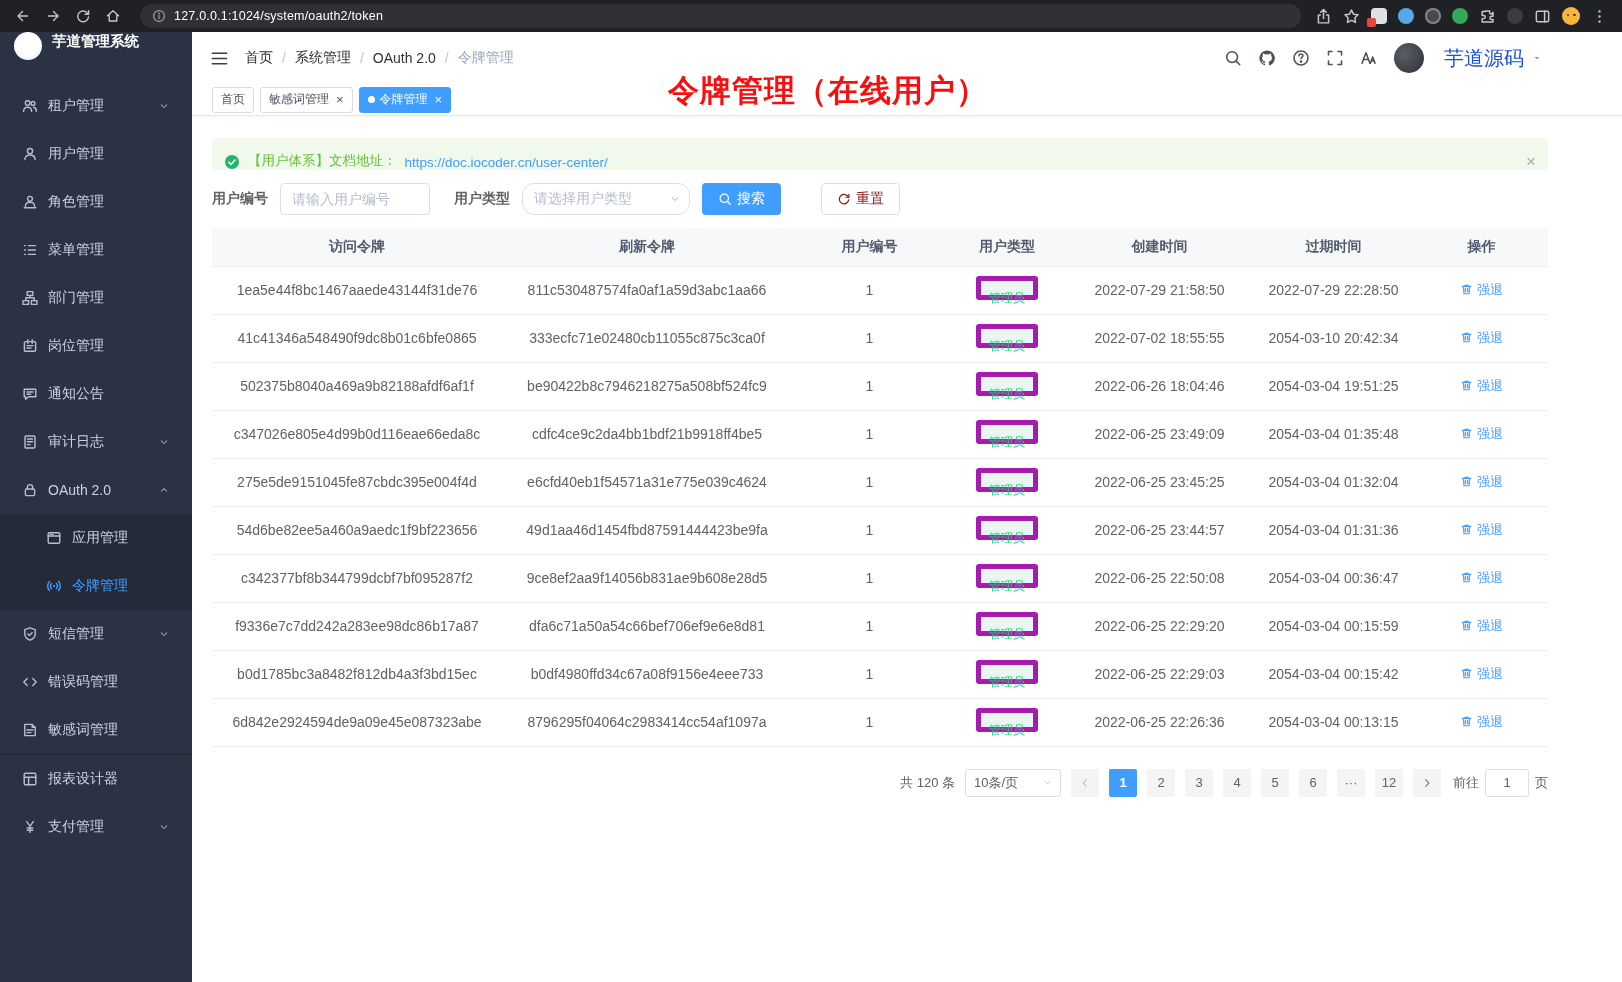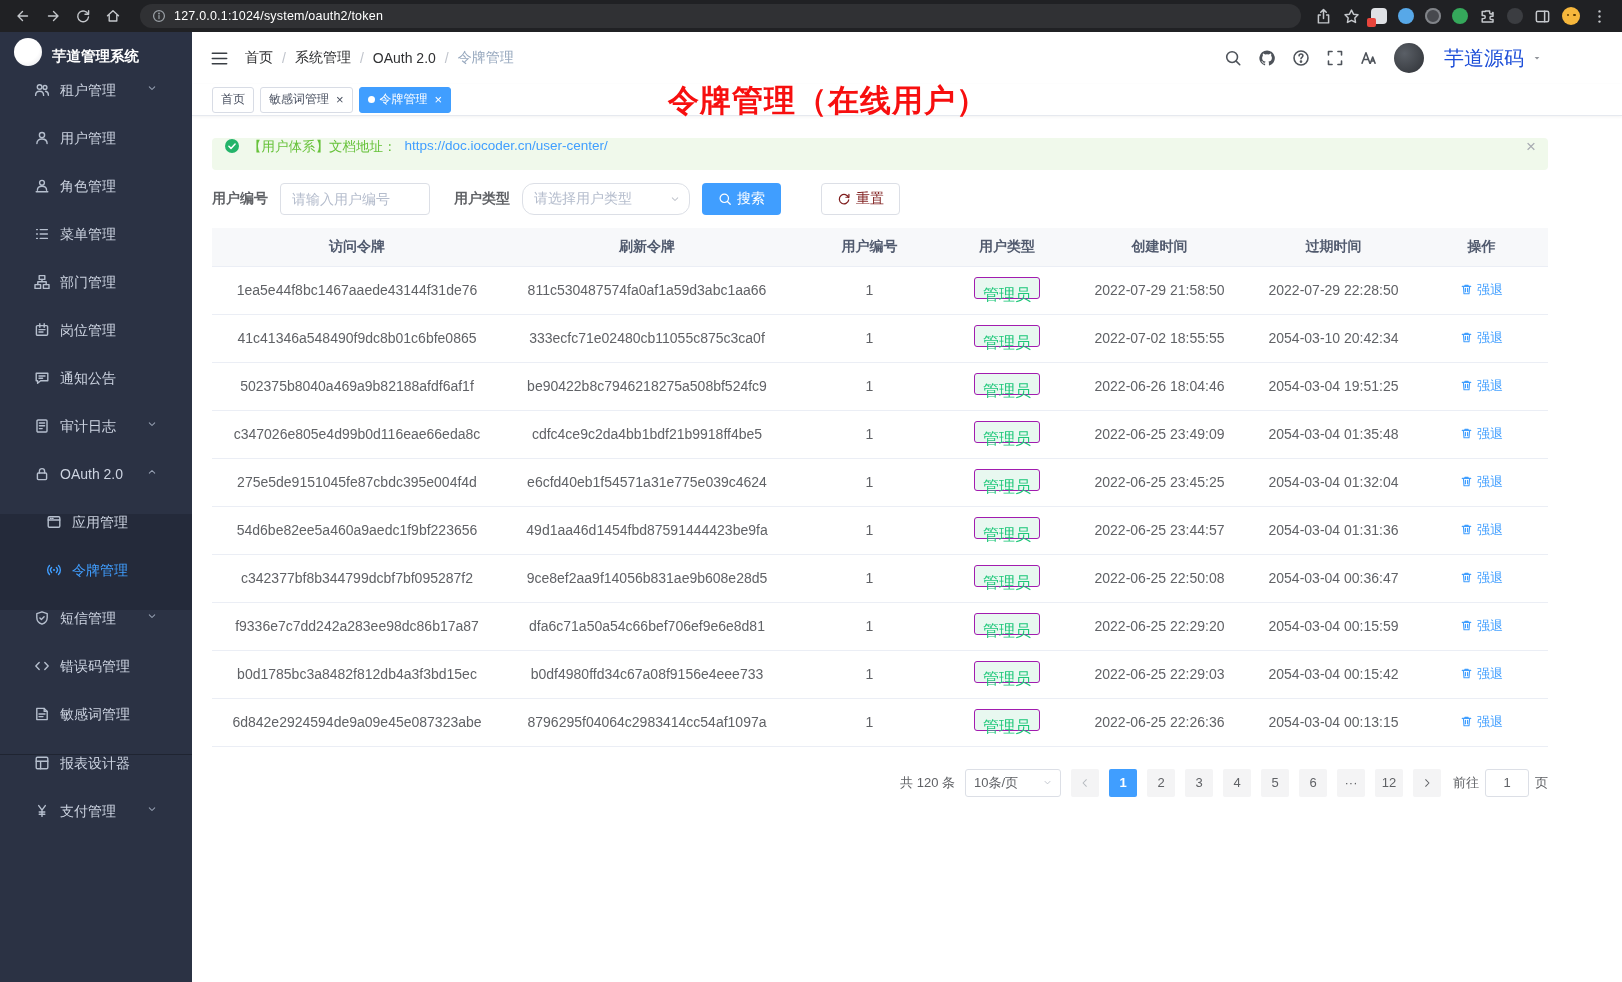--- a/index.html
+++ b/index.html
@@ -25,25 +25,25 @@
   .dot-dark { background:#47494e; box-shadow:inset 0 0 0 2px #818489; }
   .dot-green { background:#35a85b; }
   .dot-dark2 { background:#3b3d41; }
   .face { width:18px; height:18px; border-radius:50%; background:#f6b73c; position:relative; cursor:pointer; flex:none; }
   .face:before,.face:after { content:""; position:absolute; width:2.5px; height:2.5px; border-radius:50%; background:#5d3a00; top:6.5px; }
   .face:before { left:4.5px; } .face:after { right:4.5px; }
 
   
   .app { display:flex; height:950px; }
   .sidebar { width:192px; background:#2b3244; display:flex; flex-direction:column; flex:none; }
-  .logo { height:50px; display:flex; align-items:flex-end; gap:10px; padding:16px 14px; flex:none; }
+  .logo { height:50px; display:flex; align-items:flex-start; gap:10px; padding:0 14px; flex:none; }
   .logo-avatar { width:28px; height:28px; border-radius:50%; background:radial-gradient(circle at 40% 35%, #ffffff 55%, #e4e4e8); flex:none; }
   .logo-title { color:#fff; font-size:14.5px; font-weight:700; white-space:nowrap; }
   .menu { flex:1; overflow:hidden; }
-  .menu-item { height:48px; display:flex; padding:0 34px; color:#ccd3e0; font-size:14px; cursor:pointer; white-space:nowrap; }
+  .menu-item { height:48px; display:flex; align-items:center; padding:0 22px; color:#ccd3e0; font-size:14px; cursor:pointer; white-space:nowrap; }
   .menu-item .mi { margin-right:10px; color:#b6bfce; }
   .menu-item .mlabel { flex:1; overflow:hidden; }
   .menu-item .chev { width:12px; height:12px; color:#97a1b3; }
   .menu-item.sub { padding-left:46px; background:#242a3a; }
   .menu-item.active { color:#409eff; }
   .menu-item.active .mi { color:#409eff; }
   .menu-divider { height:1px; background:rgba(0,0,0,.28); }
 
   .main { flex:1; display:flex; flex-direction:column; background:#fff; min-width:0; }
 
@@ -63,57 +63,57 @@
 
   
   .tagsbar { height:32px; display:flex; align-items:center; padding:0 20px; gap:6px; border-bottom:1px solid #e6e9ef; box-shadow:0 1px 3px rgba(0,0,0,.05); flex:none; }
   .tag { display:inline-flex; align-items:center; gap:5px; height:26px; padding:0 8px; border:1px solid #d8dce5; border-radius:3px; background:#fff; color:#495060; font-size:12px; cursor:pointer; }
   .tag.active { background:#409eff; border-color:#409eff; color:#fff; }
   .tag-dot { width:7px; height:7px; border-radius:50%; background:#fff; }
   .tag-close { font-size:13px; line-height:1; margin-left:2px; cursor:pointer; }
 
   
   .content { flex:1; padding:22px 74px 0 20px; position:relative; }
-  .alert { height:32px; background:#f0f9eb; border-radius:4px; display:flex; align-items:flex-start; gap:8px; padding:0 12px; margin-bottom:13px; }
+  .alert { height:32px; background:#f0f9eb; border-radius:4px; display:flex; align-items:flex-end; gap:8px; padding:0 12px; margin-bottom:13px; }
   .alert-ic { width:16px; height:16px; }
   .alert-text { color:#67c23a; font-size:13.5px; }
   .alert-link { color:#409eff; font-size:13.5px; cursor:pointer; text-decoration:none; }
   .alert-close { margin-left:auto; color:#a8abb2; font-size:17px; cursor:pointer; line-height:1; }
 
   .filters { display:flex; align-items:center; margin-bottom:13px; }
   .f-label { font-size:14px; font-weight:700; color:#606266; margin-right:12px; white-space:nowrap; }
   .f-input { width:150px; height:32px; border:1px solid #dcdfe6; border-radius:4px; padding:8px 11px; font-size:14px; color:#606266; outline:none; margin-right:24px; font-family:inherit; }
   .f-input::placeholder { color:#b4bccc; }
   .f-select { width:168px; height:32px; border:1px solid #dcdfe6; border-radius:12px; background:#fff; display:flex; align-items:center; padding:0 26px 0 11px; position:relative; margin-right:12px; cursor:pointer; }
   .f-select-placeholder { color:#b4bccc; font-size:14px; }
   .f-select .caret { position:absolute; right:8px; width:12px; height:12px; color:#c0c4cc; }
   .btn { height:32px; border-radius:4px; border:1px solid transparent; display:inline-flex; align-items:center; gap:5px; padding:0 15px; font-size:14px; cursor:pointer; font-family:inherit; background:#fff; }
   .btn .ic { width:14px; height:14px; }
   .btn-primary { background:#409eff; color:#fff; margin-right:12px; }
   .btn-plain { border-color:#dcdfe6; color:#7f1d1d;margin-left:28px; }
 
   table.grid { width:100%; border-collapse:collapse; table-layout:fixed; }
   .grid th { height:38px; background:#f7f8fa; color:#515a6e; font-size:14px; font-weight:700; text-align:center; border-bottom:1px solid #ebeef5; padding:0 6px; }
   .grid td { height:48px; color:#606266; font-size:14px; text-align:center; border-bottom:1px solid #ebeef5; padding:0 6px; white-space:nowrap; overflow:hidden; }
-  .badge { display:inline-block; height:22px; line-height:20px; padding:7px 8px; font-size:16px; border-radius:3px; background:#e8f8f0; color:#1dc779; border:1px solid #a21caf; }
+  .badge { display:inline-block; height:22px; line-height:20px; padding:7px 8px; font-size:12px; border-radius:3px; background:#e8f8f0; color:#1dc779; border:5px solid #a21caf; }
   .action-link { color:#409eff; font-size:13px; display:inline-flex; align-items:center; gap:4px; cursor:pointer; }
   .action-link .ic { width:13px; height:13px; }
 
   .pagination { margin-top:22px; display:flex; align-items:center; justify-content:flex-end; gap:10px; font-size:13px; color:#606266; }
   .pg-size { width:96px; height:28px; border:1px solid #dcdfe6; border-radius:3px; background:#fff; display:flex; align-items:center; padding:0 24px 0 8px; position:relative; cursor:pointer; }
   .pg-size .caret { position:absolute; right:7px; width:11px; height:11px; color:#c0c4cc; }
   .pg-pages { display:flex; align-items:center; gap:10px; }
   .pg-btn { min-width:28px; height:28px; padding:0 4px; background:#f4f4f5; border-radius:2px; display:inline-flex; align-items:center; justify-content:center; cursor:pointer; color:#606266; }
   .pg-btn svg { width:12px; height:12px; }
   .pg-btn.active { background:#409eff; color:#fff; font-weight:700; }
   .pg-btn.prev { color:#b6babf; }
   .pg-goto { display:flex; align-items:center; gap:6px; margin-left:2px; }
   .pg-input { width:44px; height:28px; border:1px solid #dcdfe6; border-radius:3px; text-align:center; font-size:13px; color:#606266; outline:none; font-family:inherit; }
 
-  .annotation { position:absolute; left:668px; top:80px; font-size:31px; font-weight:700; color:#f70f0f; letter-spacing:1px; z-index:50; pointer-events:none; white-space:nowrap; }
+  .annotation { position:absolute; left:668px; top:70px; font-size:31px; font-weight:700; color:#f70f0f; letter-spacing:1px; z-index:50; pointer-events:none; white-space:nowrap; }
 </style>
 </head>
 <body>
 
 <div class="browser-bar">
   <span class="nav-ic">
       <span class="ic">
         <svg viewBox="0 0 16 16" fill="none" stroke="currentColor" stroke-width="1.4" stroke-linecap="round" stroke-linejoin="round">
           <path d="M12.5 8h-9M7.5 3.5L3 8l4.5 4.5"></path>
         </svg>

